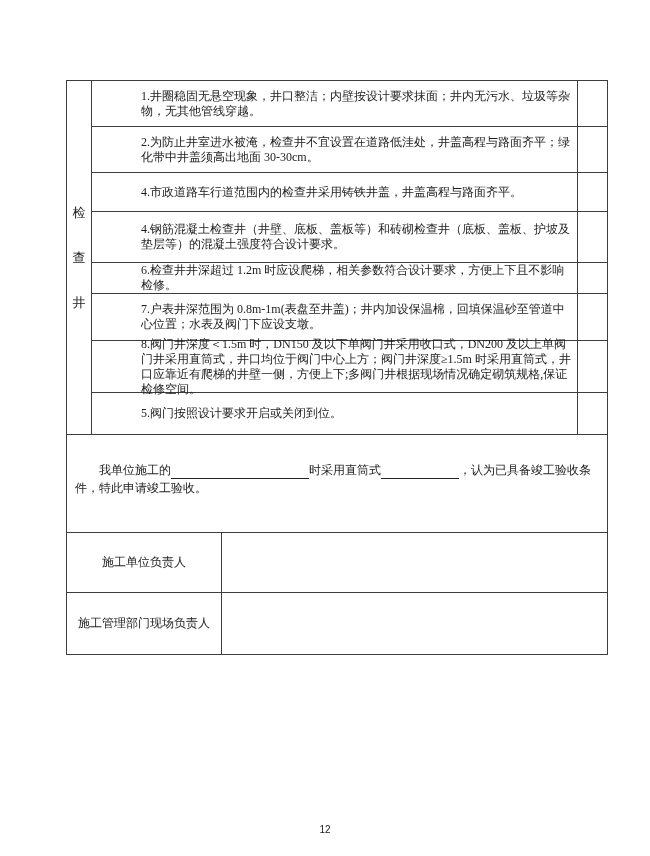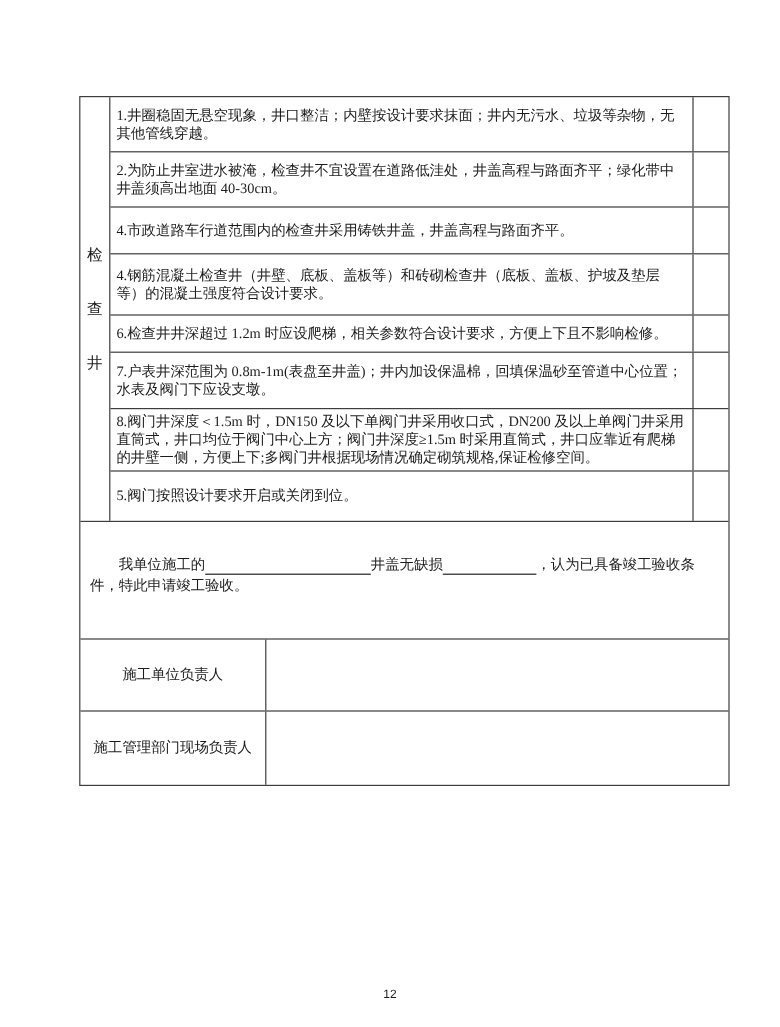--- a/index.html
+++ b/index.html
@@ -53,20 +53,21 @@
   .crow:last-child { border-bottom: none; }
   .text-cell {
     flex: 1 1 auto;
     min-width: 0;
     padding: 2px 4px 2px 5px;
     display: flex;
     align-items: center;
     font-size: 12px;
     line-height: 15px;
     box-sizing: border-box;
+    margin-left: 44px;
   }
   .check-cell {
     flex: 0 0 30px;
     width: 30px;
     border-left: 1px solid #3d3d3d;
     box-sizing: border-box;
   }
   
   .declaration {
     height: 98px;
@@ -134,21 +135,21 @@
       <span>井</span>
     </div>
     <div class="rows">
 
       <div class="crow" style="height:46px">
         <div class="text-cell">1.井圈稳固无悬空现象，井口整洁；内壁按设计要求抹面；井内无污水、垃圾等杂物，无其他管线穿越。</div>
         <div class="check-cell"></div>
       </div>
 
       <div class="crow" style="height:46px">
-        <div class="text-cell">2.为防止井室进水被淹，检查井不宜设置在道路低洼处，井盖高程与路面齐平；绿化带中井盖须高出地面 40-30cm。</div>
+        <div class="text-cell">2.为防止井室进水被淹，检查井不宜设置在道路低洼处，井盖高程与路面齐平；绿化带中井盖须高出地面 30-30cm。</div>
         <div class="check-cell"></div>
       </div>
 
       <div class="crow" style="height:39px">
         <div class="text-cell">4.市政道路车行道范围内的检查井采用铸铁井盖，井盖高程与路面齐平。</div>
         <div class="check-cell"></div>
       </div>
 
       <div class="crow" style="height:51px">
         <div class="text-cell">4.钢筋混凝土检查井（井壁、底板、盖板等）和砖砌检查井（底板、盖板、护坡及垫层等）的混凝土强度符合设计要求。</div>
@@ -174,21 +175,21 @@
       <div class="crow" style="height:41px">
         <div class="text-cell">5.阀门按照设计要求开启或关闭到位。</div>
         <div class="check-cell"></div>
       </div>
 
 
     </div>
   </div>
 
   <div class="declaration">
-    <p class="decl-text"><span>我单位施工的</span><span class="blank blank-1"></span><span>井盖无缺损</span><span class="blank blank-2"></span><span>，认为已具备竣工验收条件，特此申请竣工验收。</span></p>
+    <p class="decl-text"><span>我单位施工的</span><span class="blank blank-1"></span><span>时采用直筒式</span><span class="blank blank-2"></span><span>，认为已具备竣工验收条件，特此申请竣工验收。</span></p>
   </div>
 
   <div class="sig-row sig-row-1">
     <div class="sig-label">施工单位负责人</div>
     <div class="sig-value"></div>
   </div>
 
   <div class="sig-row sig-row-2">
     <div class="sig-label">施工管理部门现场负责人</div>
     <div class="sig-value"></div>

